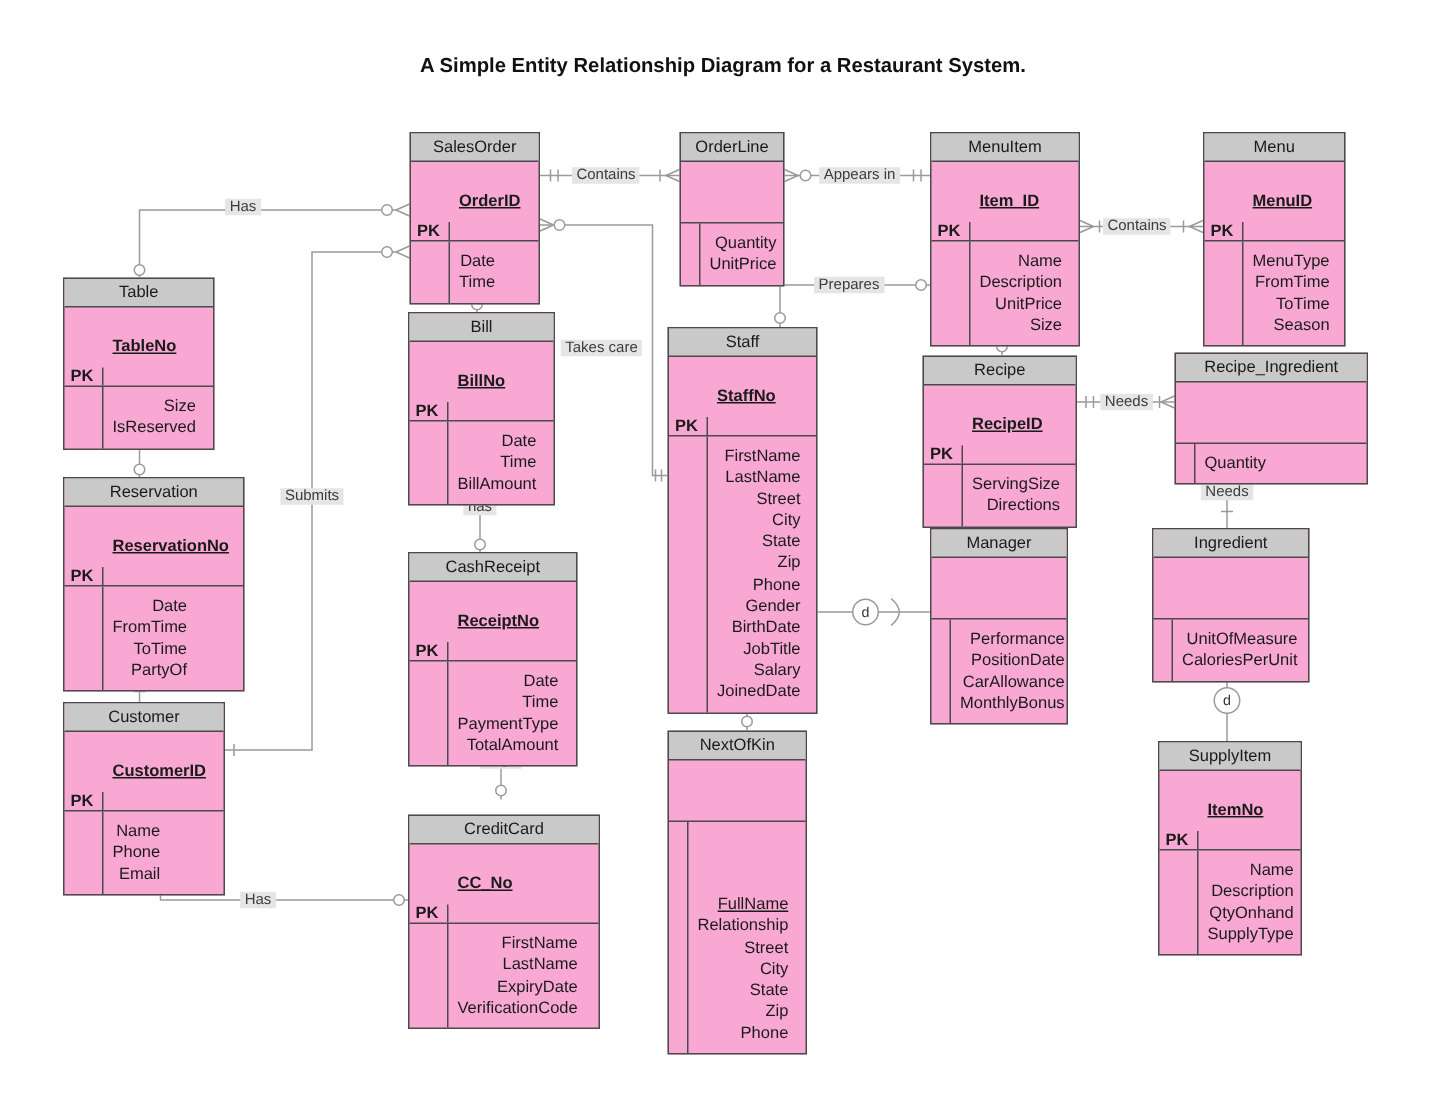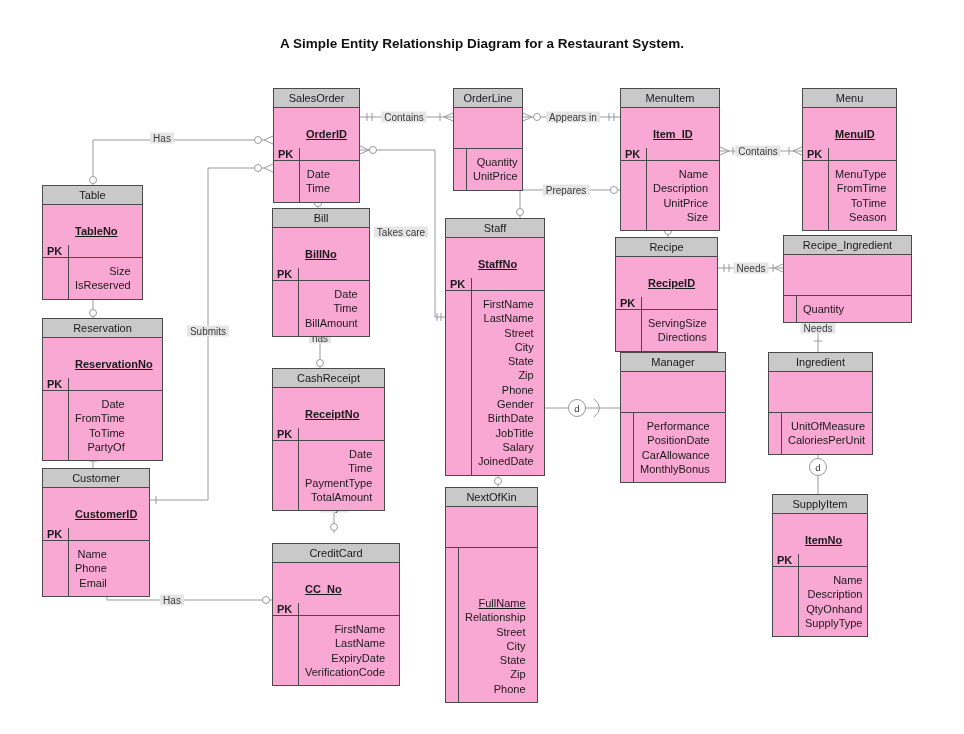--- a/index.html
+++ b/index.html
@@ -31,21 +31,21 @@
   .e-salesOrder{left:273px;top:88px;width:87px}
   .e-orderLine{left:453px;top:88px;width:70px}
   .e-menuItem{left:620px;top:88px;width:100px}
   .e-menu{left:802px;top:88px;width:95px}
   .e-table{left:42px;top:185px;width:101px}
   .e-bill{left:272px;top:208px;width:98px}
   .e-staff{left:445px;top:218px;width:100px}
   .e-recipe{left:615px;top:237px;width:103px}
   .e-recipeIngredient{left:783px;top:235px;width:129px}
   .e-reservation{left:42px;top:318px;width:121px}
-  .e-manager{left:620px;top:352px;width:106px}
+  .e-manager{left:620px;top:352px;width:92px}
   .e-ingredient{left:768px;top:352px;width:105px}
   .e-cashReceipt{left:272px;top:368px;width:113px}
   .e-customer{left:42px;top:468px;width:108px}
   .e-nextOfKin{left:445px;top:487px;width:93px}
   .e-supplyItem{left:772px;top:494px;width:96px}
   .e-creditCard{left:272px;top:543px;width:128px}
 </style>
 </head>
 <body>
 

